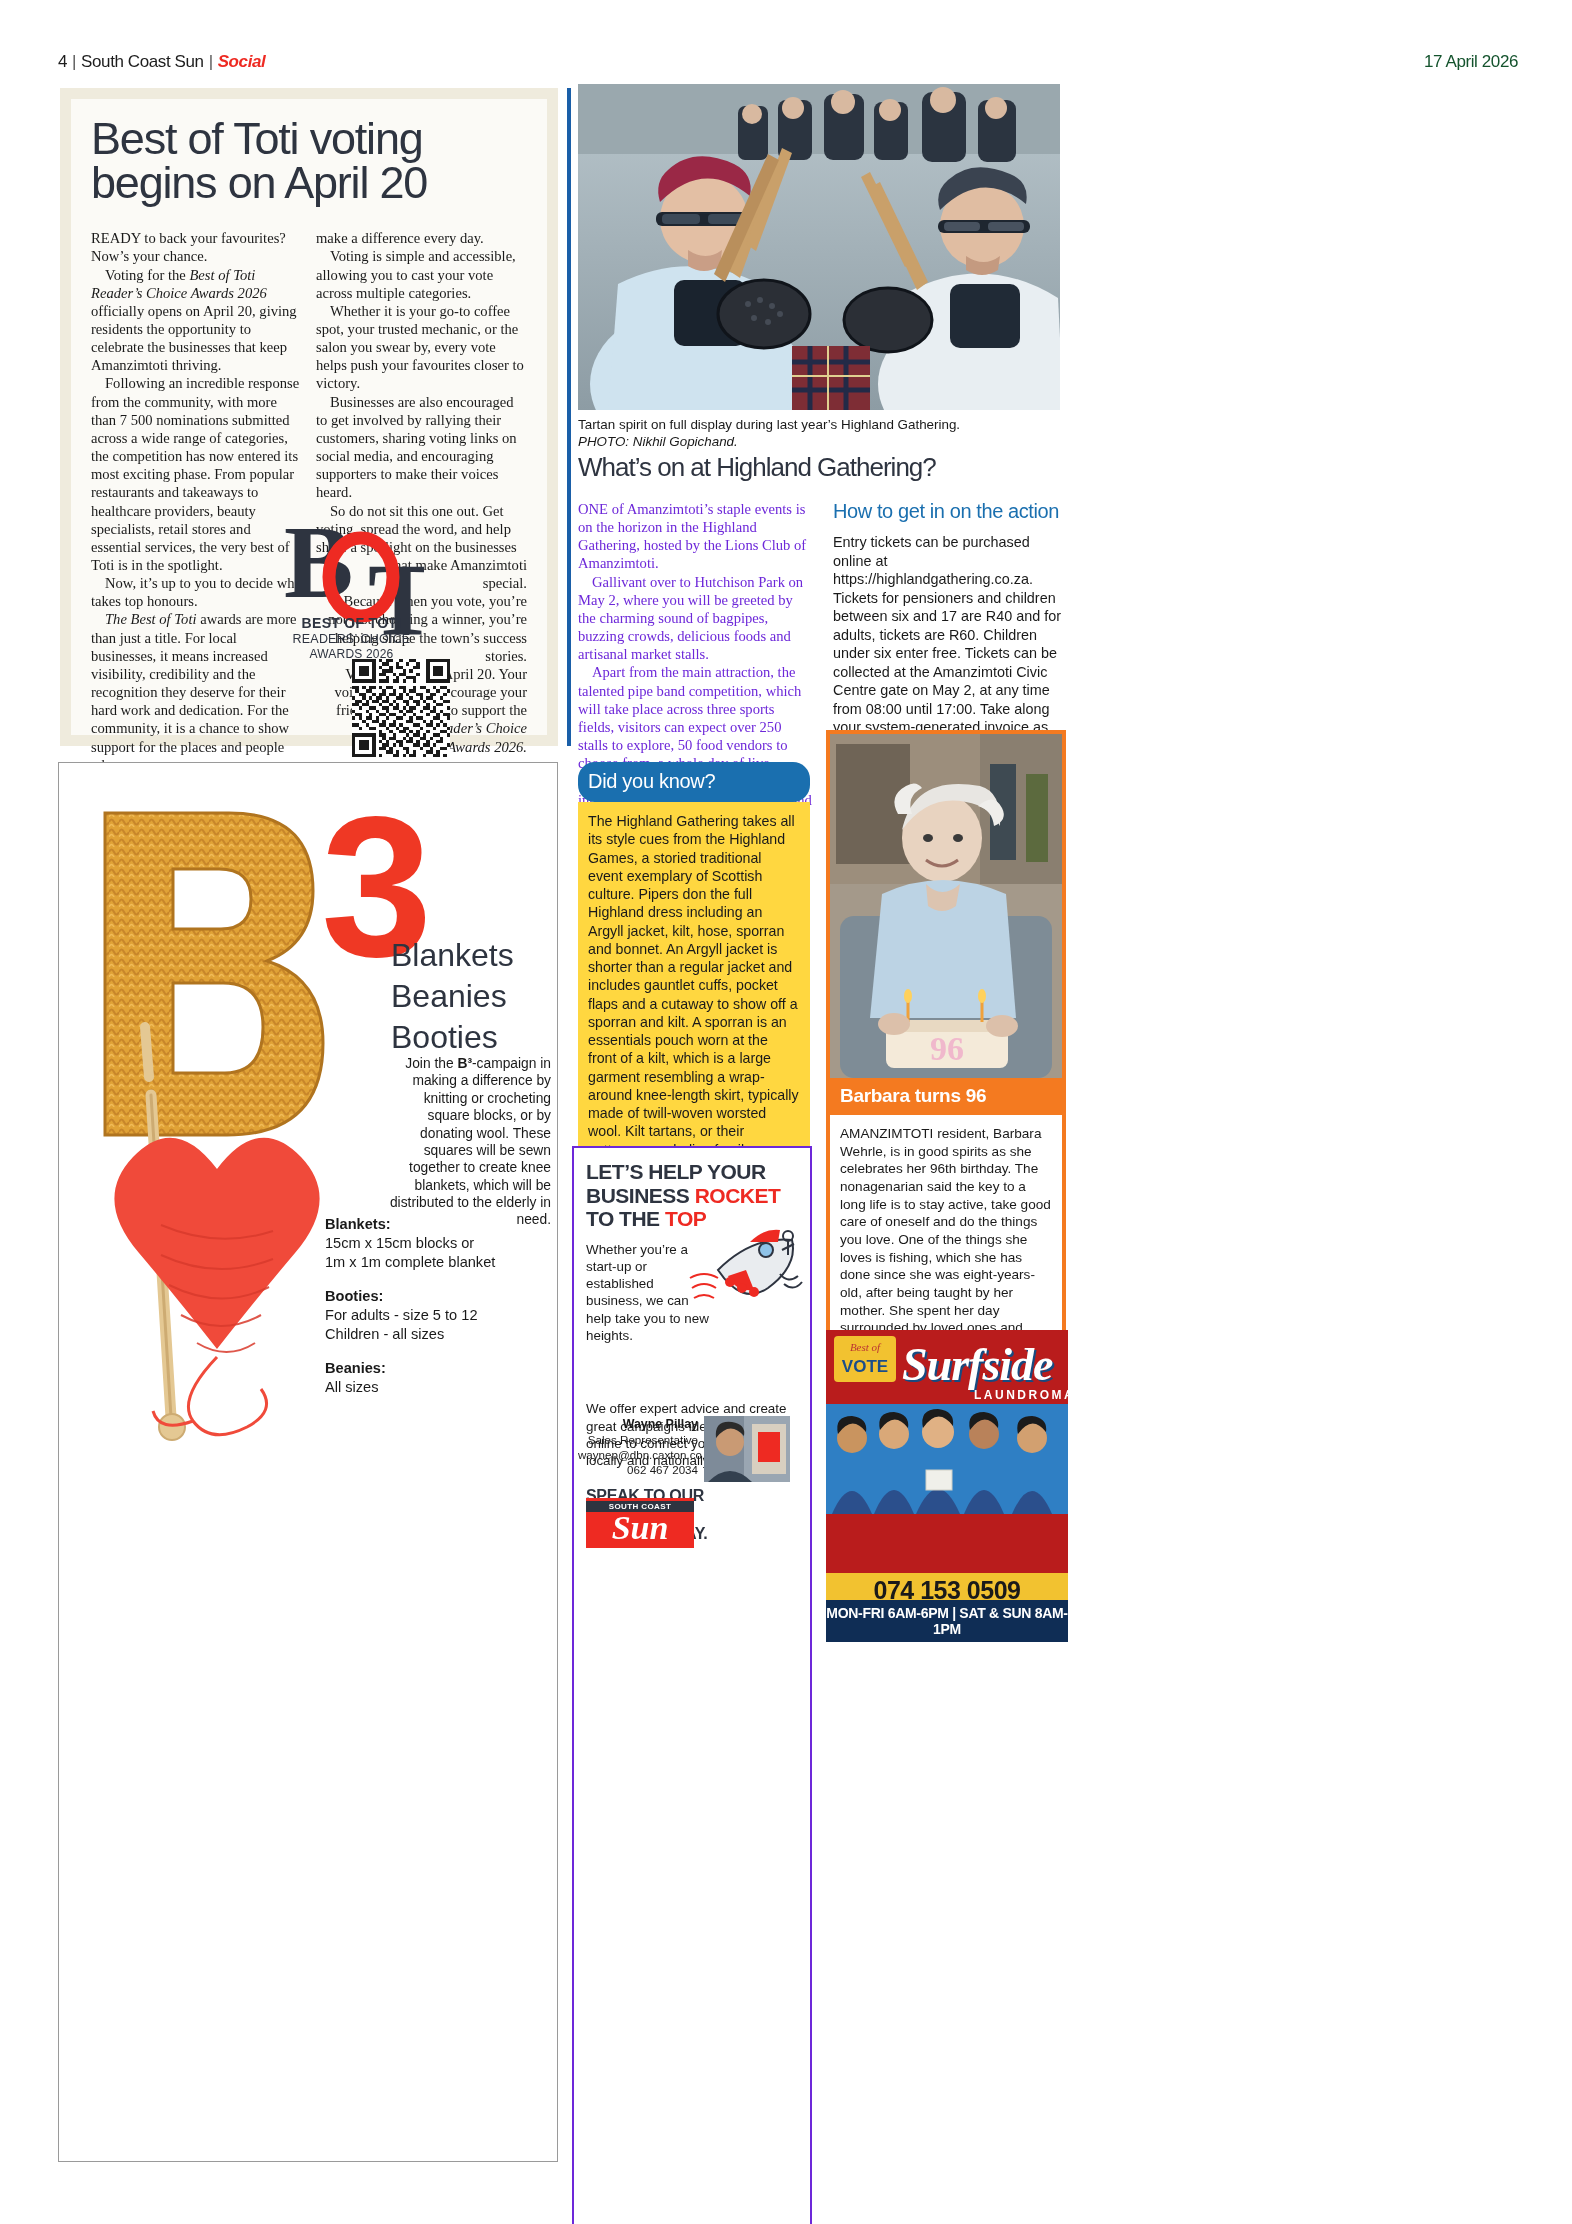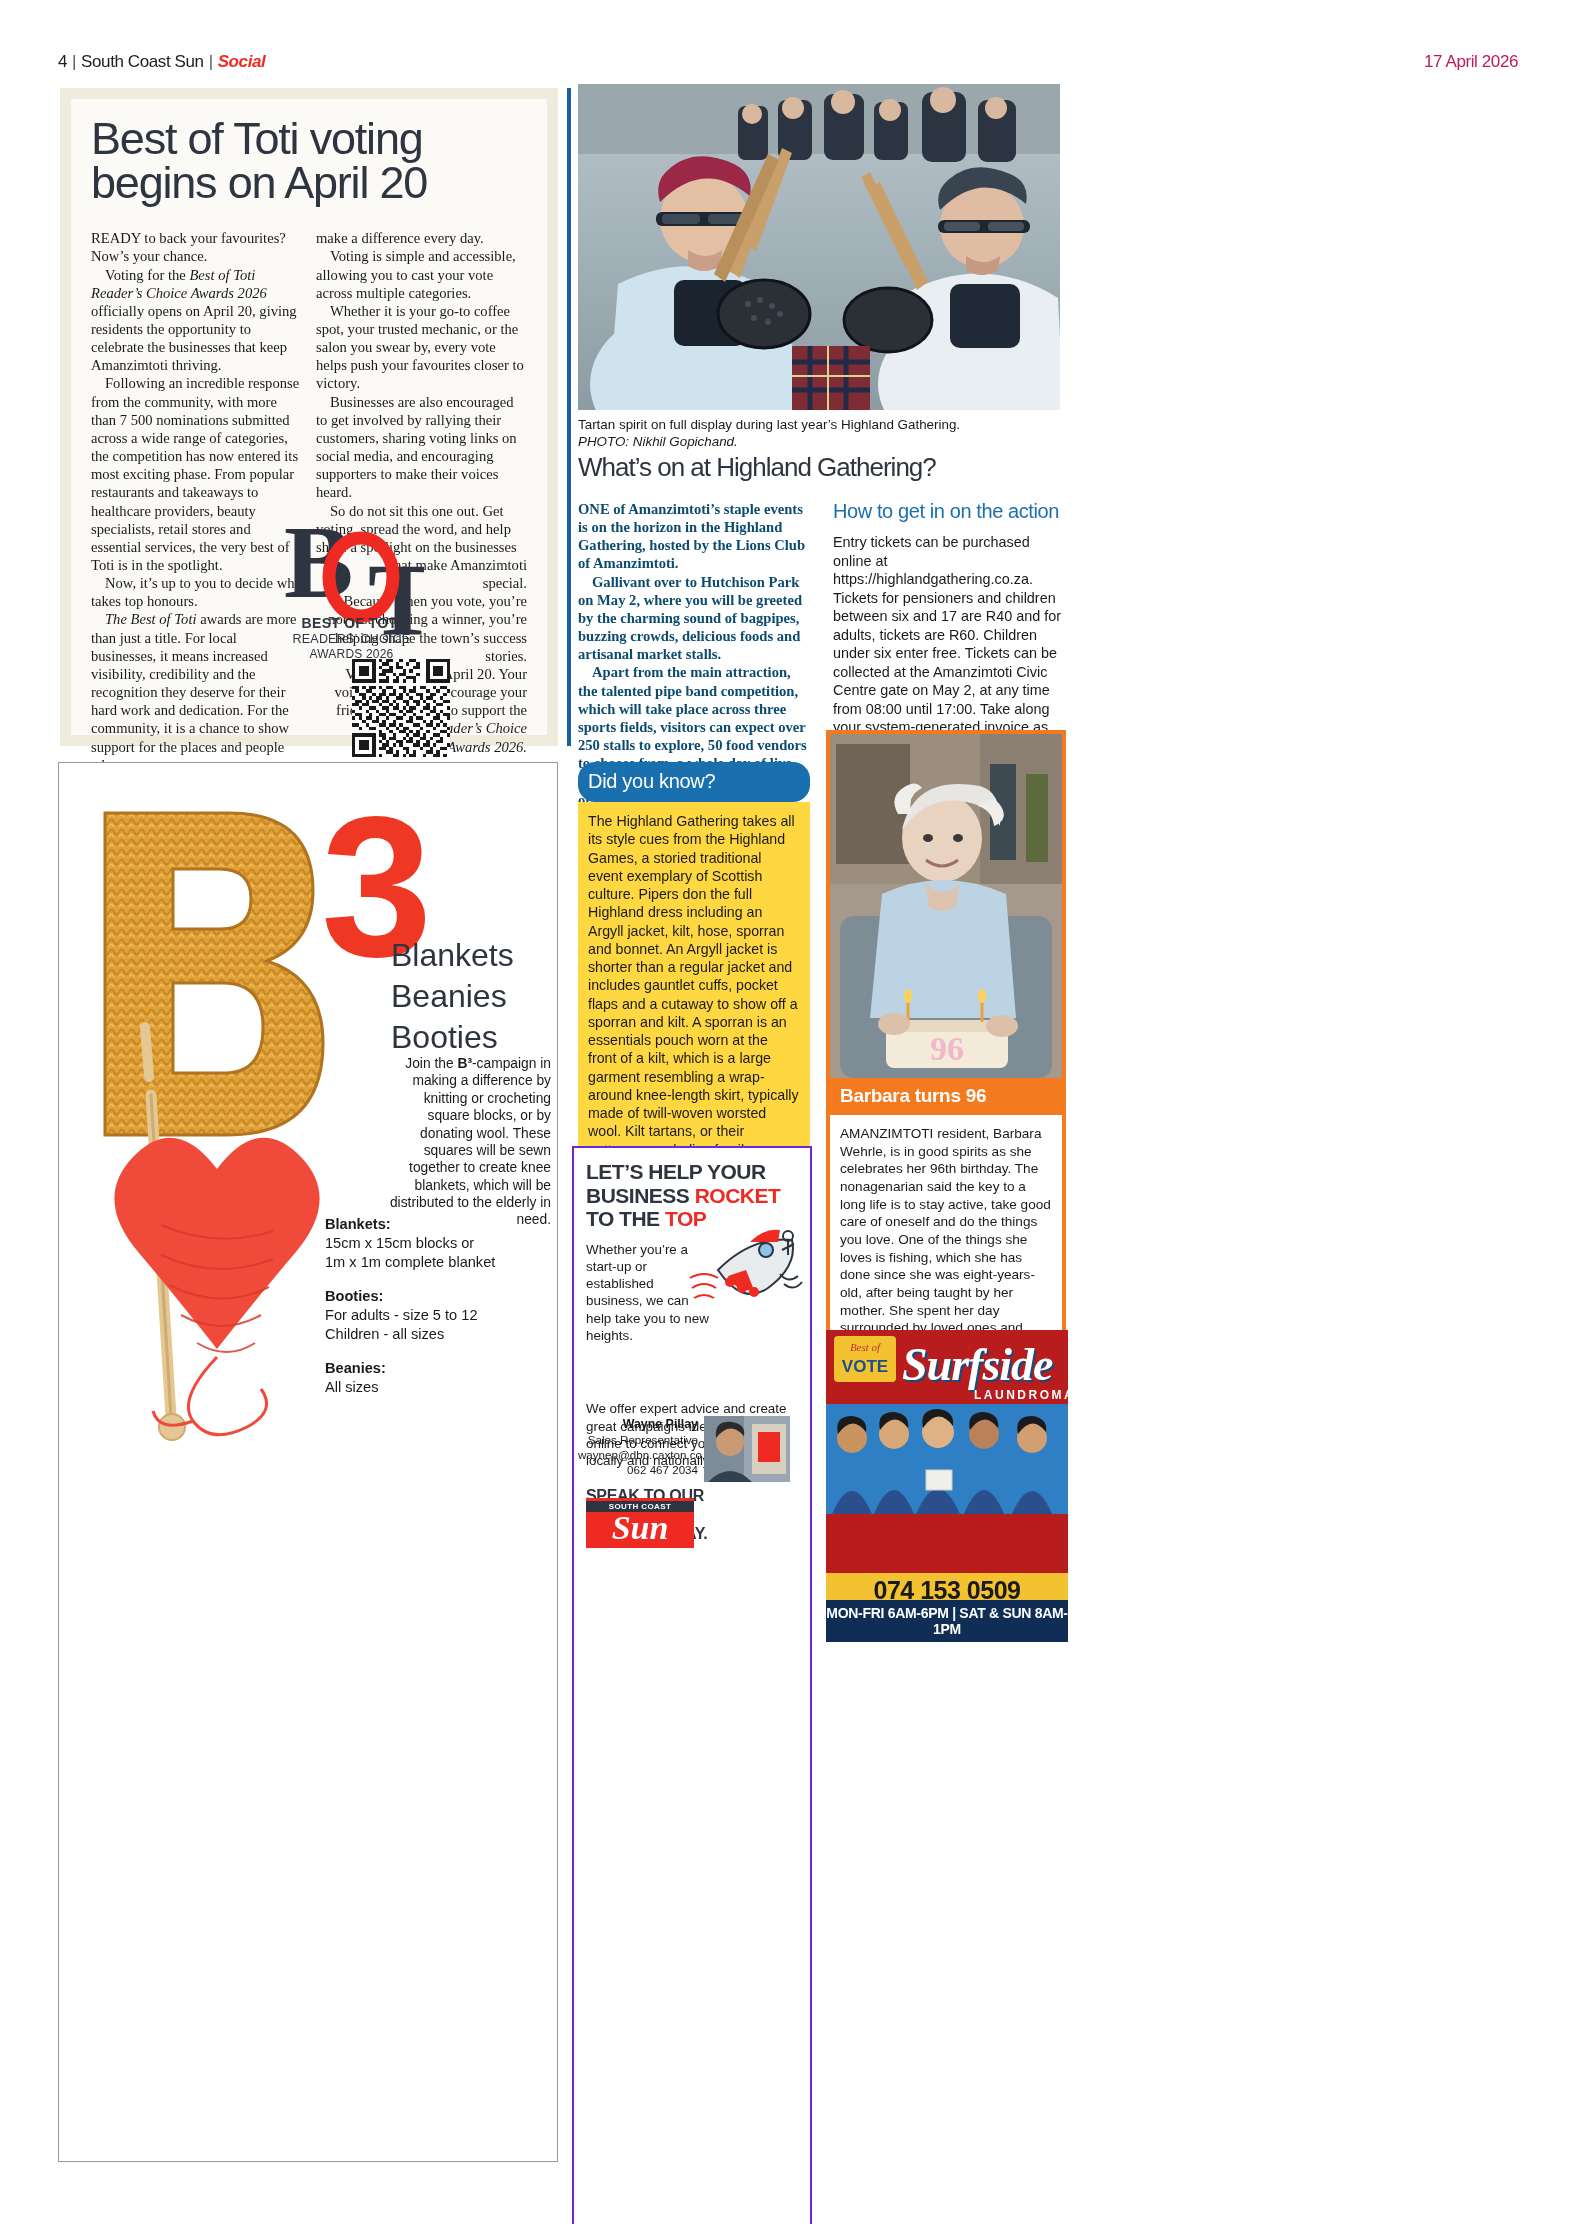--- a/index.html
+++ b/index.html
@@ -12,21 +12,21 @@
   }
   
   #page-header {
     position: absolute; left: 58px; top: 44px; width: 1460px; height: 28px;
     display: flex; justify-content: space-between; align-items: flex-end;
   }
   .hdr-left { font-family: "Liberation Sans", sans-serif; font-size: 17px; color: #1d1d1d;
     letter-spacing: -0.4px; display: flex; gap: 5px; align-items: baseline; }
   .hdr-left .sep { color: #555; }
   .hdr-left .social { color: #ee2a22; font-style: italic; font-weight: bold; }
-  .hdr-right { font-family: "Liberation Sans", sans-serif; font-size: 17px; color: #be185d;
+  .hdr-right { font-family: "Liberation Sans", sans-serif; font-size: 17px; color: #14532d;
     letter-spacing: -0.4px; }
 
   
   #feature-box {
     position: absolute; left: 60px; top: 88px; width: 498px; height: 658px;
     background: #efebdd; padding: 11px;
   }
   #feature-inner { width: 100%; height: 100%; background: #fbfaf6; padding: 18px 20px 10px 20px; position: relative; }
   #feature-headline {
     font-family: "Liberation Sans", sans-serif;
@@ -62,21 +62,21 @@
     overflow: hidden; background: #7d8b91; }
   #hero-caption { position: absolute; left: 578px; top: 416px; width: 482px;
     font-family: "Liberation Sans", sans-serif; font-size: 13.4px; line-height: 1.3; color: #1a1a1a; }
   #hero-caption .credit { font-style: italic; }
 
   
   #hg-headline { position: absolute; left: 578px; top: 452px; width: 960px;
     font-family: "Liberation Sans", sans-serif; font-size: 26px; color: #2e3440; letter-spacing: -1px; }
 
   #hg-body { position: absolute; left: 578px; top: 500px; width: 235px;
-    font-size: 14.6px; line-height: 1.245; color: #0c4a6e; font-weight: bold; }
+    font-size: 14.6px; line-height: 1.245; color: #6d28d9; }
   #hg-body p { text-indent: 14px; }
   #hg-body p.noind { text-indent: 0; }
 
   #hg-side { position: absolute; left: 833px; top: 500px; width: 230px; }
   #hg-side h3 { font-family: "Liberation Sans", sans-serif; font-size: 20px; font-weight: 400;
     color: #1a6faf; letter-spacing: -0.4px; }
   #hg-side p { font-family: "Liberation Sans", sans-serif; font-size: 14.4px; line-height: 1.285;
     color: #1a1a1a; margin-top: 10px; }
 
   

